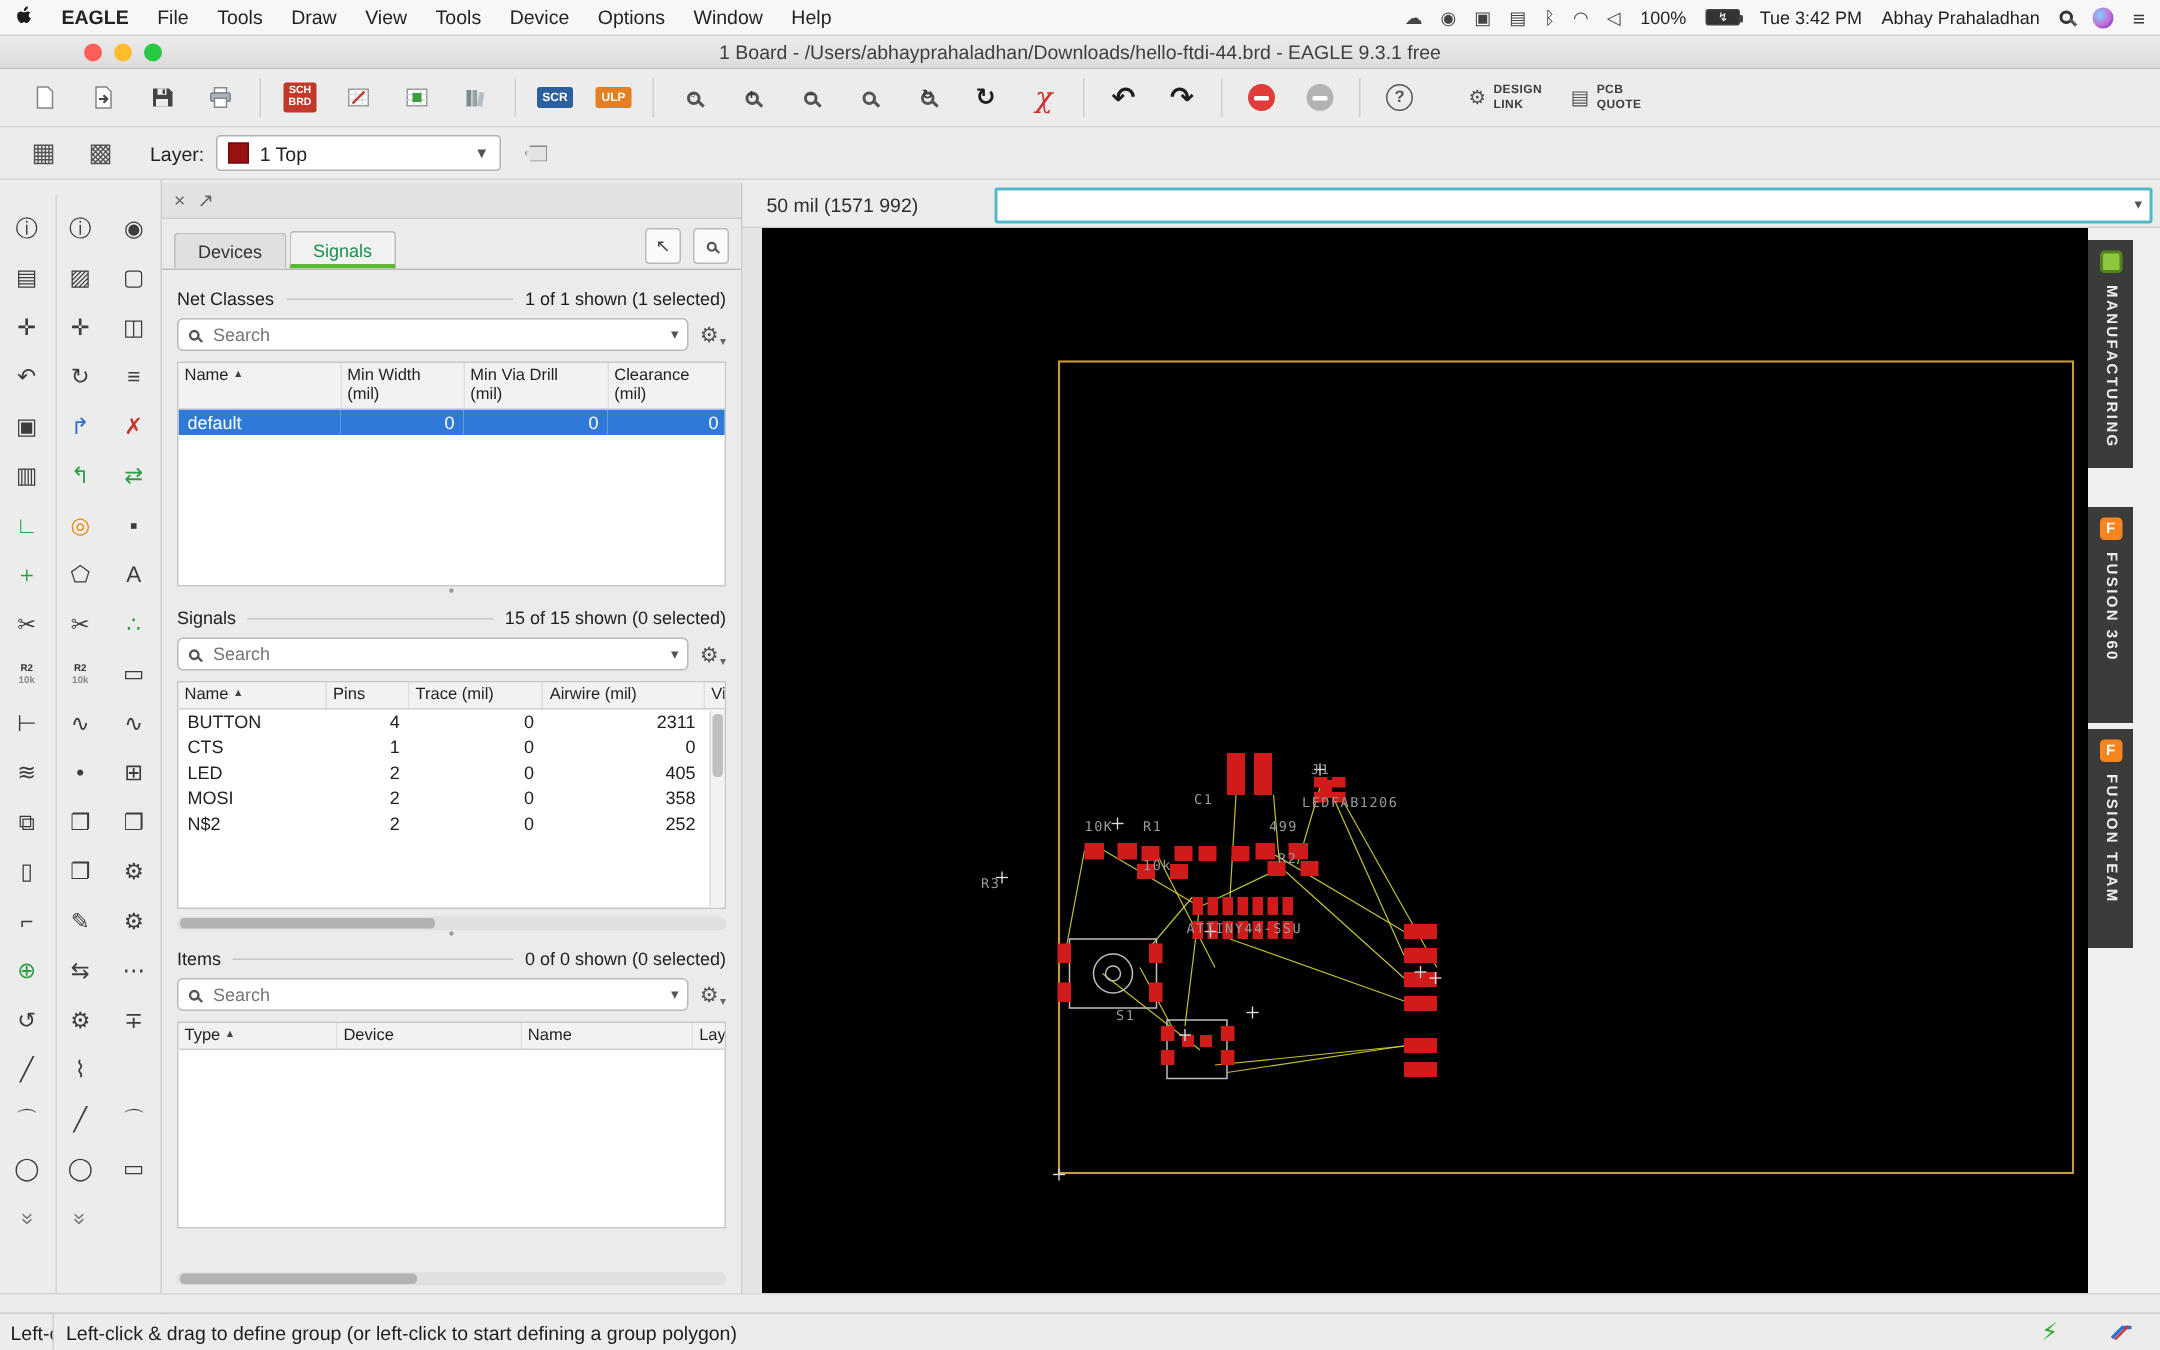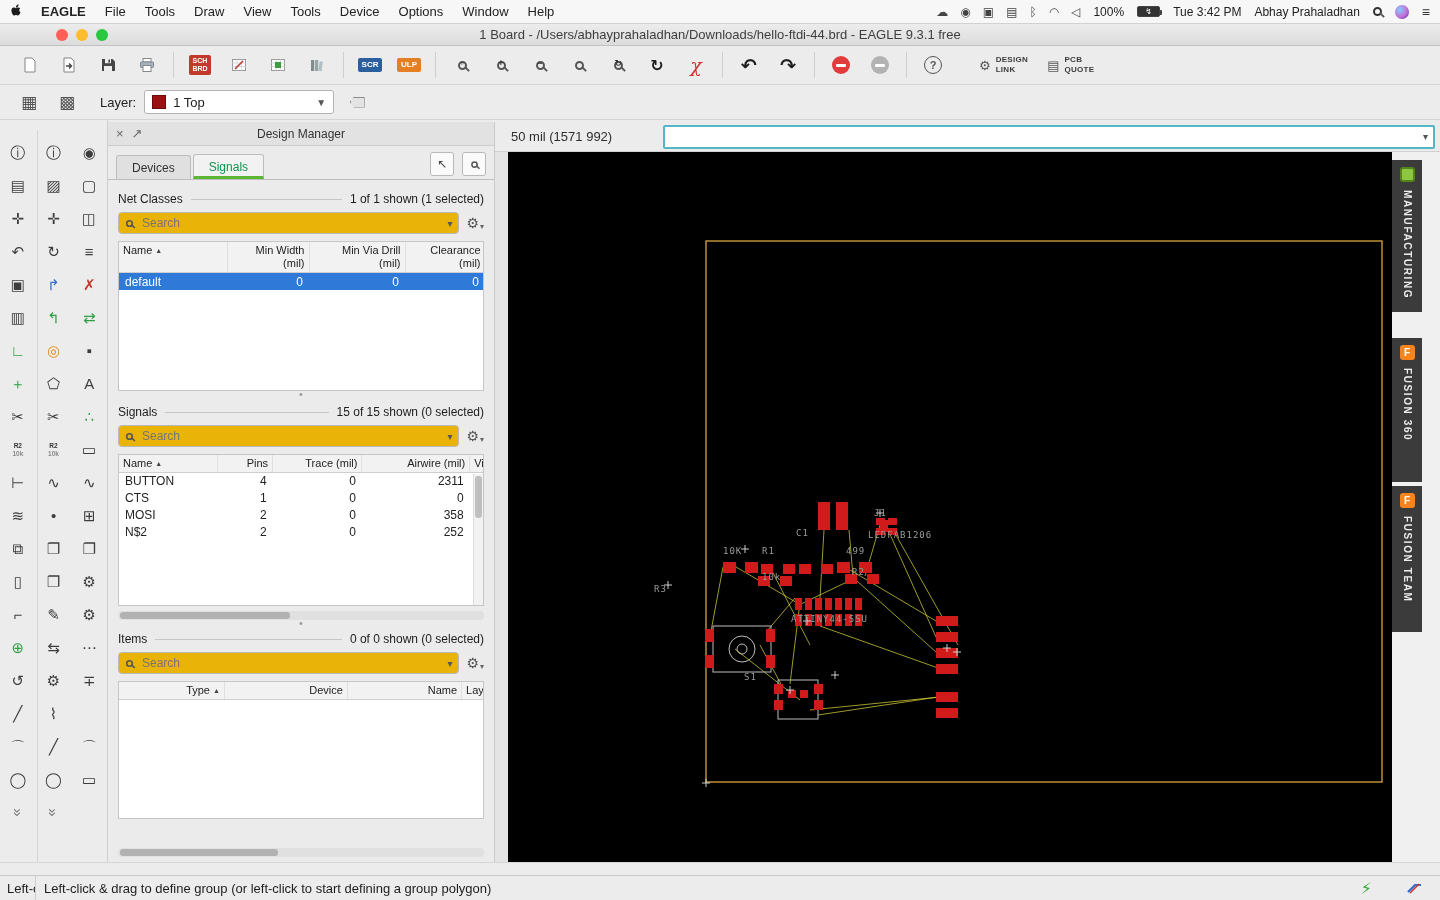--- a/index.html
+++ b/index.html
@@ -67,30 +67,30 @@
   #dm-titlebar .ctl{color:#666;margin-right:8px;font-size:13px;}
   #dm-titlebar .dmtitle{position:absolute;left:0;right:0;text-align:center;color:#333;}
   #dm-tabsrow{display:flex;align-items:flex-end;padding:8px 8px 0 8px;border-bottom:1px solid #bdbdbd;gap:2px;position:relative;height:34px;}
   .tab{padding:5px 15px 4px;font-size:12px;border:1px solid #bdbdbd;border-bottom:none;background:#e0e0e0;color:#333;border-radius:3px 3px 0 0;margin-top:36px;}
   .tab.active{background:#f2f2f2;color:#13934c;border-bottom:3px solid #5cb832;padding-bottom:2px;}
   .tabbtns{position:absolute;right:8px;top:6px;display:flex;gap:8px;}
   .sqbtn{width:24px;height:24px;background:#fafafa;border:1px solid #b9b9b9;border-radius:3px;display:flex;align-items:center;justify-content:center;font-size:12px;color:#444;}
   .sect{display:flex;align-items:center;font-size:12px;color:#1d1d1d;margin:12px 10px 6px;gap:8px;}
   .sect .line{flex:1;border-top:1px solid #c6c6c6;}
   .searchrow{display:flex;align-items:center;margin:0 10px 7px;gap:7px;}
-  .search{flex:1;height:22px;background:#eab308;border:1px solid #b9b9b9;border-radius:4px;display:flex;align-items:center;padding:0 6px;gap:6px;}
+  .search{flex:1;height:22px;background:#ffffff;border:1px solid #b9b9b9;border-radius:4px;display:flex;align-items:center;padding:0 6px;gap:6px;}
   .search input{border:none;outline:none;flex:1;font-size:12px;background:transparent;color:#333;min-width:0;}
   .search .mag{transform:scale(.8);}
   .wrenchbtn{display:flex;align-items:flex-end;gap:1px;color:#555;font-size:14px;}
   .wrenchbtn .dn{font-size:8px;color:#666;}
   .tblwrap{margin:0 10px;background:#fff;border:1px solid #c6c6c6;overflow:hidden;position:relative;}
   table.dmt{border-collapse:collapse;width:100%;table-layout:fixed;font-size:12px;}
   table.dmt.wide{width:420px;}
   .dmt th{background:#f2f2f2;border-bottom:1px solid #cfcfcf;border-right:1px solid #e0e0e0;font-weight:normal;font-size:11px;color:#222;padding:2px 4px;vertical-align:top;}
-  .dmt th div{line-height:1.2;text-align:right;}
+  .dmt th div{line-height:1.2;text-align:left;}
   .dmt td{padding:1px 6px;height:17px;}
   .tl{text-align:left;} .trr{text-align:right;}
   tr.sel{background:#2f7ad8;color:#fff;}
   .sort{font-size:7px;color:#444;margin-left:3px;vertical-align:middle;}
   .dot-handle{text-align:center;height:10px;line-height:7px;color:#9a9a9a;font-size:11px;}
   .dot-handle::after{content:"•";}
   .vscroll{position:absolute;right:0;top:19px;bottom:0;width:10px;background:#f2f2f2;border-left:1px solid #ddd;}
   .vscroll .thumb{position:absolute;left:1px;top:2px;width:7px;height:42px;background:#bfbfbf;border-radius:3px;}
   .hscroll{height:9px;background:#e0e0e0;margin:5px 10px 0;border-radius:4px;position:relative;}
   .hscroll .thumb{position:absolute;left:2px;top:1px;height:7px;width:170px;background:#b2b2b2;border-radius:3px;}
@@ -551,21 +551,20 @@
           <span class="railglyph"></span>
         </span>
       </div>
     </div>
 </div>
 
 <div id="dm">
   <div id="dm-titlebar">
     <span class="ctl">×</span>
     <span class="ctl">↗</span>
-    <span class="dmtitle">Design Manager</span>
   </div>
   <div id="dm-tabsrow">
     <span class="tab">Devices</span>
     <span class="tab active">Signals</span>
     <span class="tabbtns">
       <span class="sqbtn">
           <span>↖</span>
         </span>
       <span class="sqbtn">
           <span class="mag" style="transform:scale(.75);"></span>
@@ -674,20 +673,27 @@
             <td class="trr">4</td>
             <td class="trr">0</td>
             <td class="trr">2311</td>
             <td></td>
           </tr>
       <tr>
             <td class="tl">CTS</td>
             <td class="trr">1</td>
             <td class="trr">0</td>
             <td class="trr">0</td>
+            <td></td>
+          </tr>
+      <tr>
+            <td class="tl">LED</td>
+            <td class="trr">2</td>
+            <td class="trr">0</td>
+            <td class="trr">405</td>
             <td></td>
           </tr>
       <tr>
             <td class="tl">MOSI</td>
             <td class="trr">2</td>
             <td class="trr">0</td>
             <td class="trr">358</td>
             <td></td>
           </tr>
       <tr>

